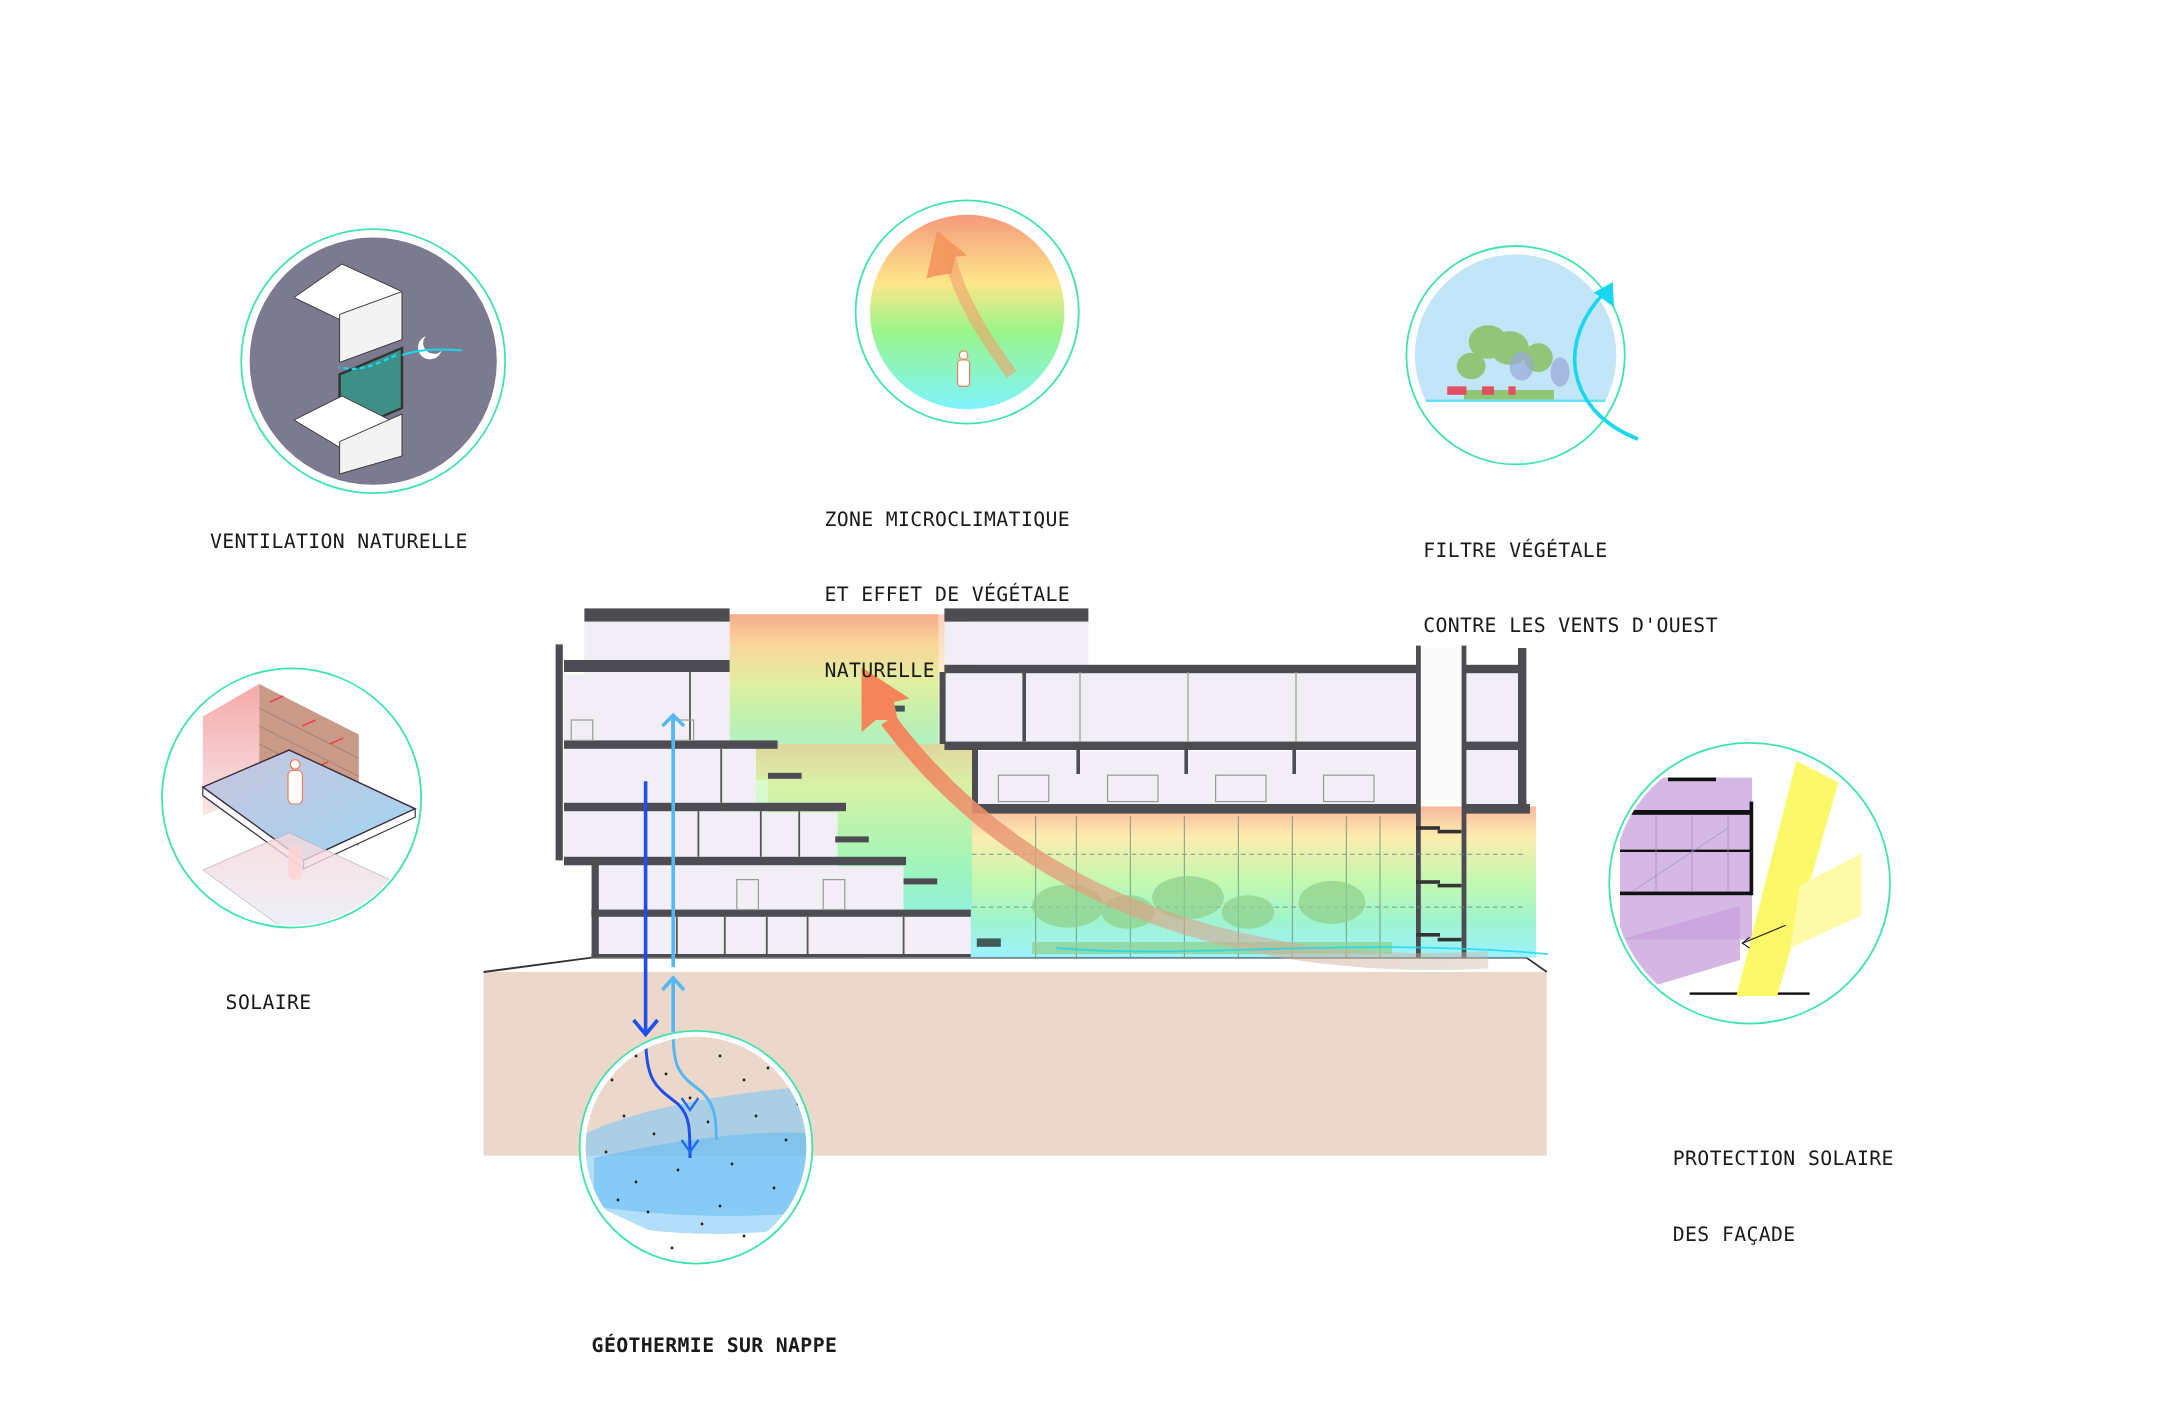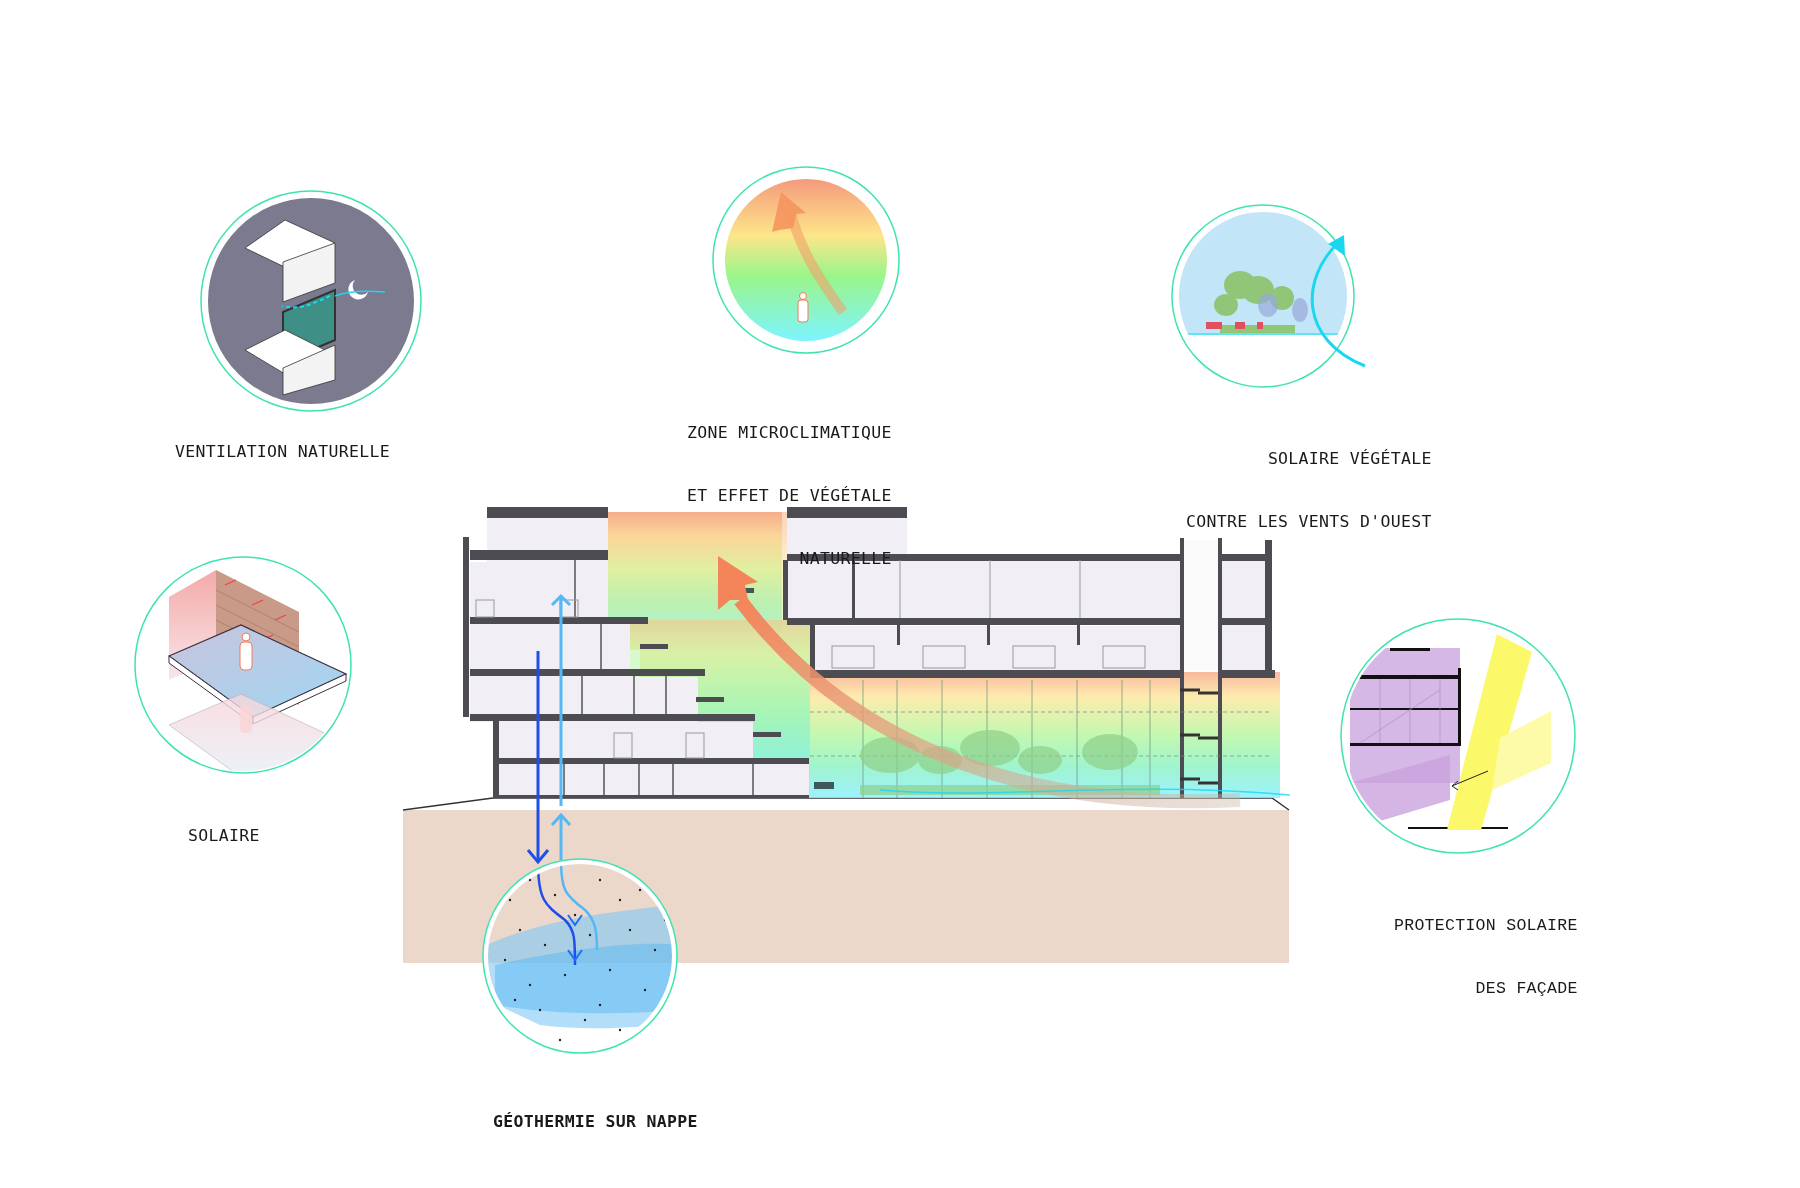--- a/index.html
+++ b/index.html
@@ -1,21 +1,21 @@
 <!DOCTYPE html>
 <html><head>
 <meta charset="utf-8">
 <style>
   html, body { margin:0; padding:0; background:#ffffff; }
   body { width:1800px; height:1188px; position:relative; overflow:hidden;
          font-family:"DejaVu Sans Mono", "Liberation Mono", monospace; }
   #canvas { position:absolute; left:0; top:0; }
   .label { position:absolute; font-family:"DejaVu Sans Mono","Liberation Mono",monospace;
            font-size:16.5px; line-height:21px; color:#1a1a1a; letter-spacing:0.3px; white-space:pre; }
-  .label div { white-space:pre;text-align:right; }
+  .label div { white-space:pre; }
 </style>
 </head>
 <body>
 
 <svg id="canvas" width="1800" height="1188" viewBox="0 0 1800 1188" xmlns="http://www.w3.org/2000/svg">
   <defs>
     <linearGradient id="thermo" x1="0" y1="0" x2="0" y2="1">
       <stop offset="0" stop-color="#f49a7c"></stop>
       <stop offset="0.35" stop-color="#fde68a"></stop>
       <stop offset="0.6" stop-color="#9af58a"></stop>
@@ -359,25 +359,25 @@
 
 <div class="label" style="left:175px;top:399px;">
   <div>VENTILATION NATURELLE</div>
 </div>
 <div class="label" style="left:687px;top:380px;">
   <div>ZONE MICROCLIMATIQUE</div>
   <div>ET EFFET DE VÉGÉTALE</div>
   <div>NATURELLE</div>
 </div>
 <div class="label" style="left:1186px;top:406px;">
-  <div>SOLAIRE VÉGÉTALE</div>
+  <div>FILTRE VÉGÉTALE</div>
   <div>CONTRE LES VENTS D'OUEST</div>
 </div>
 <div class="label" style="left:188px;top:783px;">
   <div>SOLAIRE</div>
 </div>
-<div class="label" style="left:1394px;top:873px;font-family:Liberation Mono, monospace;">
+<div class="label" style="left:1394px;top:913px;">
   <div>PROTECTION SOLAIRE</div>
   <div>DES FAÇADE</div>
 </div>
 <div class="label" style="left:493px;top:1069px;font-weight:bold;">
   <div>GÉOTHERMIE SUR NAPPE</div>
 </div>
 
 </body></html>

